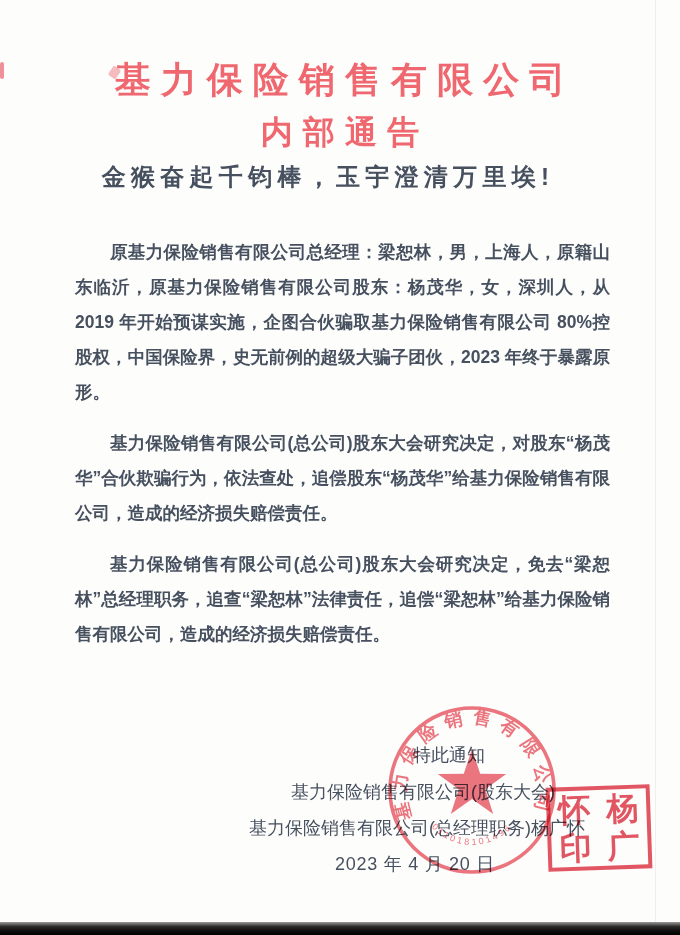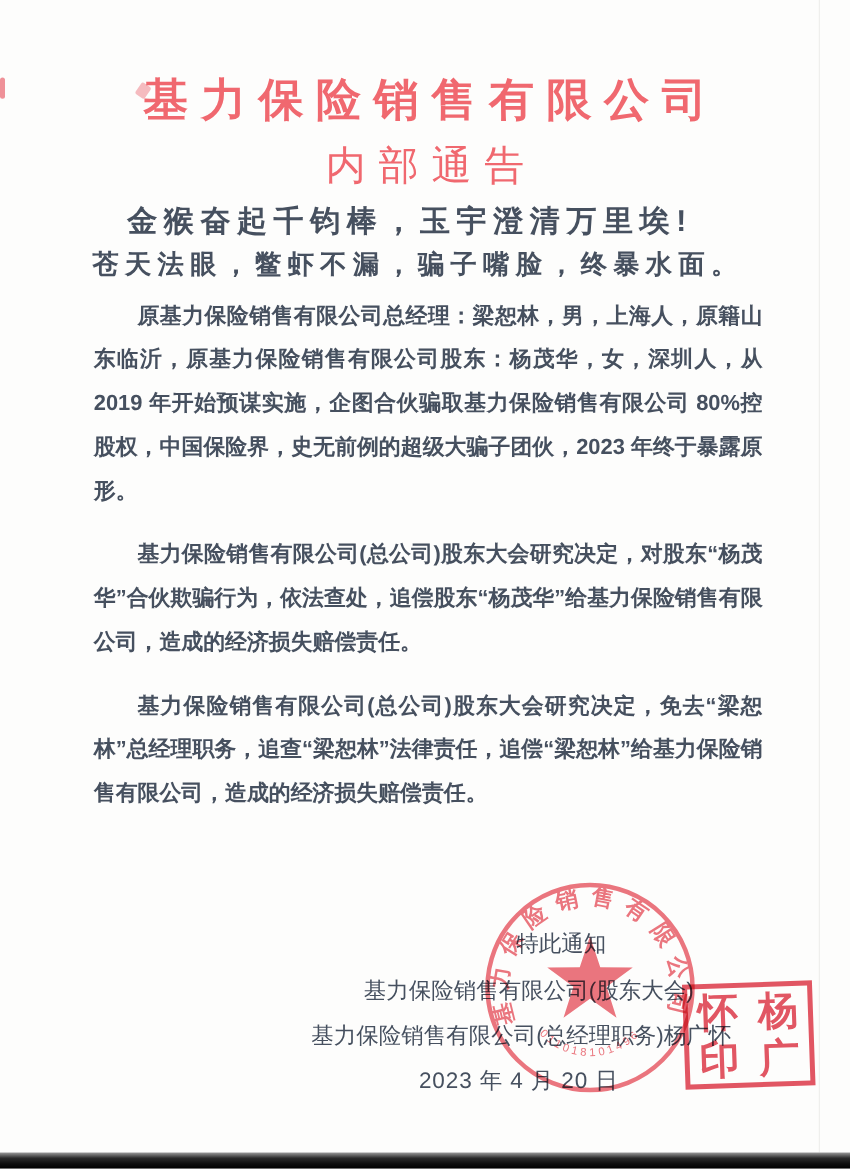--- a/index.html
+++ b/index.html
@@ -16,21 +16,21 @@
   }
   .page{position:absolute;inset:0;}
   .doc-title{
     position:absolute;top:56px;left:0;width:100%;
     text-align:center;color:var(--title-red);
     font-size:36px;font-weight:bold;letter-spacing:.28em;text-indent:.28em;
   }
   .doc-subtitle{
     position:absolute;top:111px;left:0;width:100%;
     text-align:center;color:var(--title-red);
-    font-size:32px;font-weight:normal;letter-spacing:.32em;text-indent:.32em;
+    font-size:32px;font-weight:bold;letter-spacing:.32em;text-indent:.32em;
   }
   .slogan-1{
     position:absolute;top:161px;left:0;width:656px;
     text-align:center;color:var(--body-text);
     font-size:24px;font-weight:bold;letter-spacing:.22em;
   }
   .slogan-2{
     position:absolute;top:197px;left:74px;
     color:var(--body-text);
     font-size:21px;font-weight:bold;letter-spacing:.24em;
@@ -87,21 +87,20 @@
 </style>
 </head>
 <body>
 
 <div class="page">
 
   <div class="doc-title">基力保险销售有限公司</div>
   <div class="doc-subtitle">内部通告</div>
 
   <div class="slogan-1">金猴奋起千钧棒，玉宇澄清万里埃!</div>
-  <div class="slogan-2">苍天法眼，鳖虾不漏，骗子嘴脸，终暴水面。</div>
 
   <div class="body-text">
     <p>原基力保险销售有限公司总经理：梁恕林，男，上海人，原籍山东临沂，原基力保险销售有限公司股东：杨茂华，女，深圳人，从 2019 年开始预谋实施，企图合伙骗取基力保险销售有限公司 80%控股权，中国保险界，史无前例的超级大骗子团伙，2023 年终于暴露原形。</p>
     <p>基力保险销售有限公司(总公司)股东大会研究决定，对股东“杨茂华”合伙欺骗行为，依法查处，追偿股东“杨茂华”给基力保险销售有限公司，造成的经济损失赔偿责任。</p>
     <p>基力保险销售有限公司(总公司)股东大会研究决定，免去“梁恕林”总经理职务，追查“梁恕林”法律责任，追偿“梁恕林”给基力保险销售有限公司，造成的经济损失赔偿责任。</p>
   </div>
 
   <div class="sig-line closing">特此通知</div>
   <div class="sig-line sig-1">基力保险销售有限公司(股东大会)</div>
   <div class="sig-line sig-2">基力保险销售有限公司(总经理职务)杨广怀</div>

